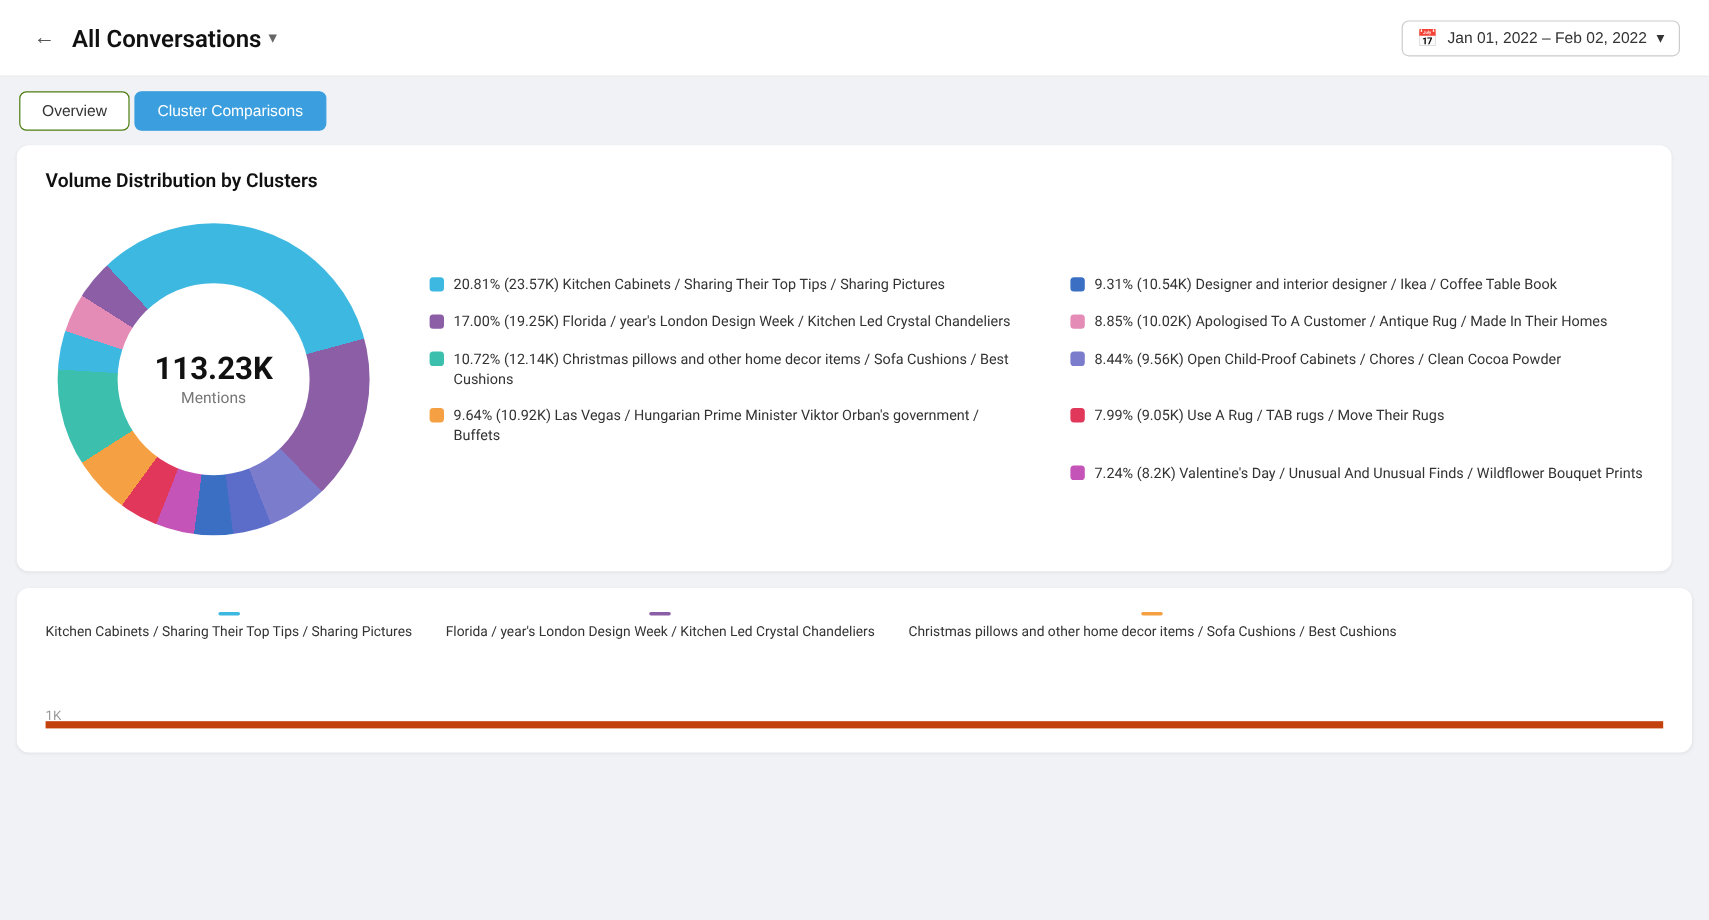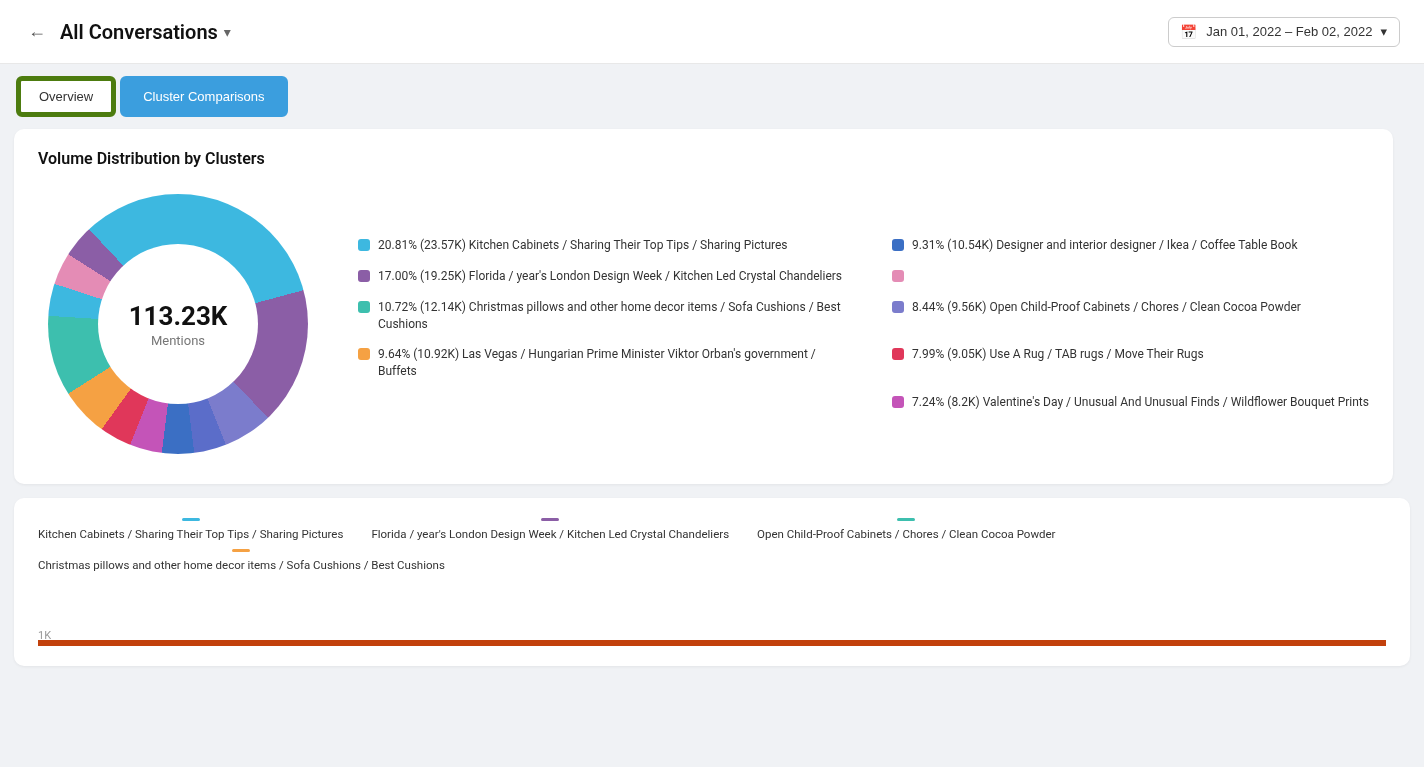--- a/index.html
+++ b/index.html
@@ -66,21 +66,21 @@
     
     .tabs-bar {
       background: #f0f2f5;
       padding: 12px 16px;
       display: flex;
       gap: 4px;
     }
     .tab-btn {
       padding: 8px 18px;
       border-radius: 6px;
-      border: 5px solid #4d7c0f;
+      border: 1px solid #4d7c0f;
       cursor: pointer;
       font-size: 13px;
       font-weight: 500;
     }
     .tab-btn.inactive {
       background: #fff;
       color: #333;
     }
     .tab-btn.active {
       background: #3b9ede;
@@ -309,20 +309,21 @@
       <div class="legend-item">
         <div class="legend-dot" style="background:#3b6fc4"></div>
         <span class="legend-text">9.31% (10.54K) Designer and interior designer / Ikea / Coffee Table Book</span>
       </div>
       <div class="legend-item">
         <div class="legend-dot" style="background:#8b5ea6"></div>
         <span class="legend-text">17.00% (19.25K) Florida / year's London Design Week / Kitchen Led Crystal Chandeliers</span>
       </div>
       <div class="legend-item">
         <div class="legend-dot" style="background:#e48cb5"></div>
+        <span class="legend-text">8.85% (10.02K) Apologised To A Customer / Antique Rug / Made In Their Homes</span>
       </div>
       <div class="legend-item">
         <div class="legend-dot" style="background:#3dbfae"></div>
         <span class="legend-text">10.72% (12.14K) Christmas pillows and other home decor items / Sofa Cushions / Best Cushions</span>
       </div>
       <div class="legend-item">
         <div class="legend-dot" style="background:#7b7ccc"></div>
         <span class="legend-text">8.44% (9.56K) Open Child-Proof Cabinets / Chores / Clean Cocoa Powder</span>
       </div>
       <div class="legend-item">
@@ -345,24 +346,20 @@
   <div class="trend-legend">
     <div class="trend-legend-item">
       <div class="trend-line" style="background:#3db8e0"></div>
       <span>Kitchen Cabinets / Sharing Their Top Tips / Sharing Pictures</span>
     </div>
     <div class="trend-legend-item">
       <div class="trend-line" style="background:#8b5ea6"></div>
       <span>Florida / year's London Design Week / Kitchen Led Crystal Chandeliers</span>
     </div>
     <div class="trend-legend-item">
-      <div class="trend-line" style="background:#3dbfae"></div>
-      <span>Open Child-Proof Cabinets / Chores / Clean Cocoa Powder</span>
-    </div>
-    <div class="trend-legend-item">
       <div class="trend-line" style="background:#f5a143"></div>
       <span>Christmas pillows and other home decor items / Sofa Cushions / Best Cushions</span>
     </div>
   </div>
 
   <div class="chart-placeholder">
     <span class="y-label">1K</span>
   </div>
 </div>
 

